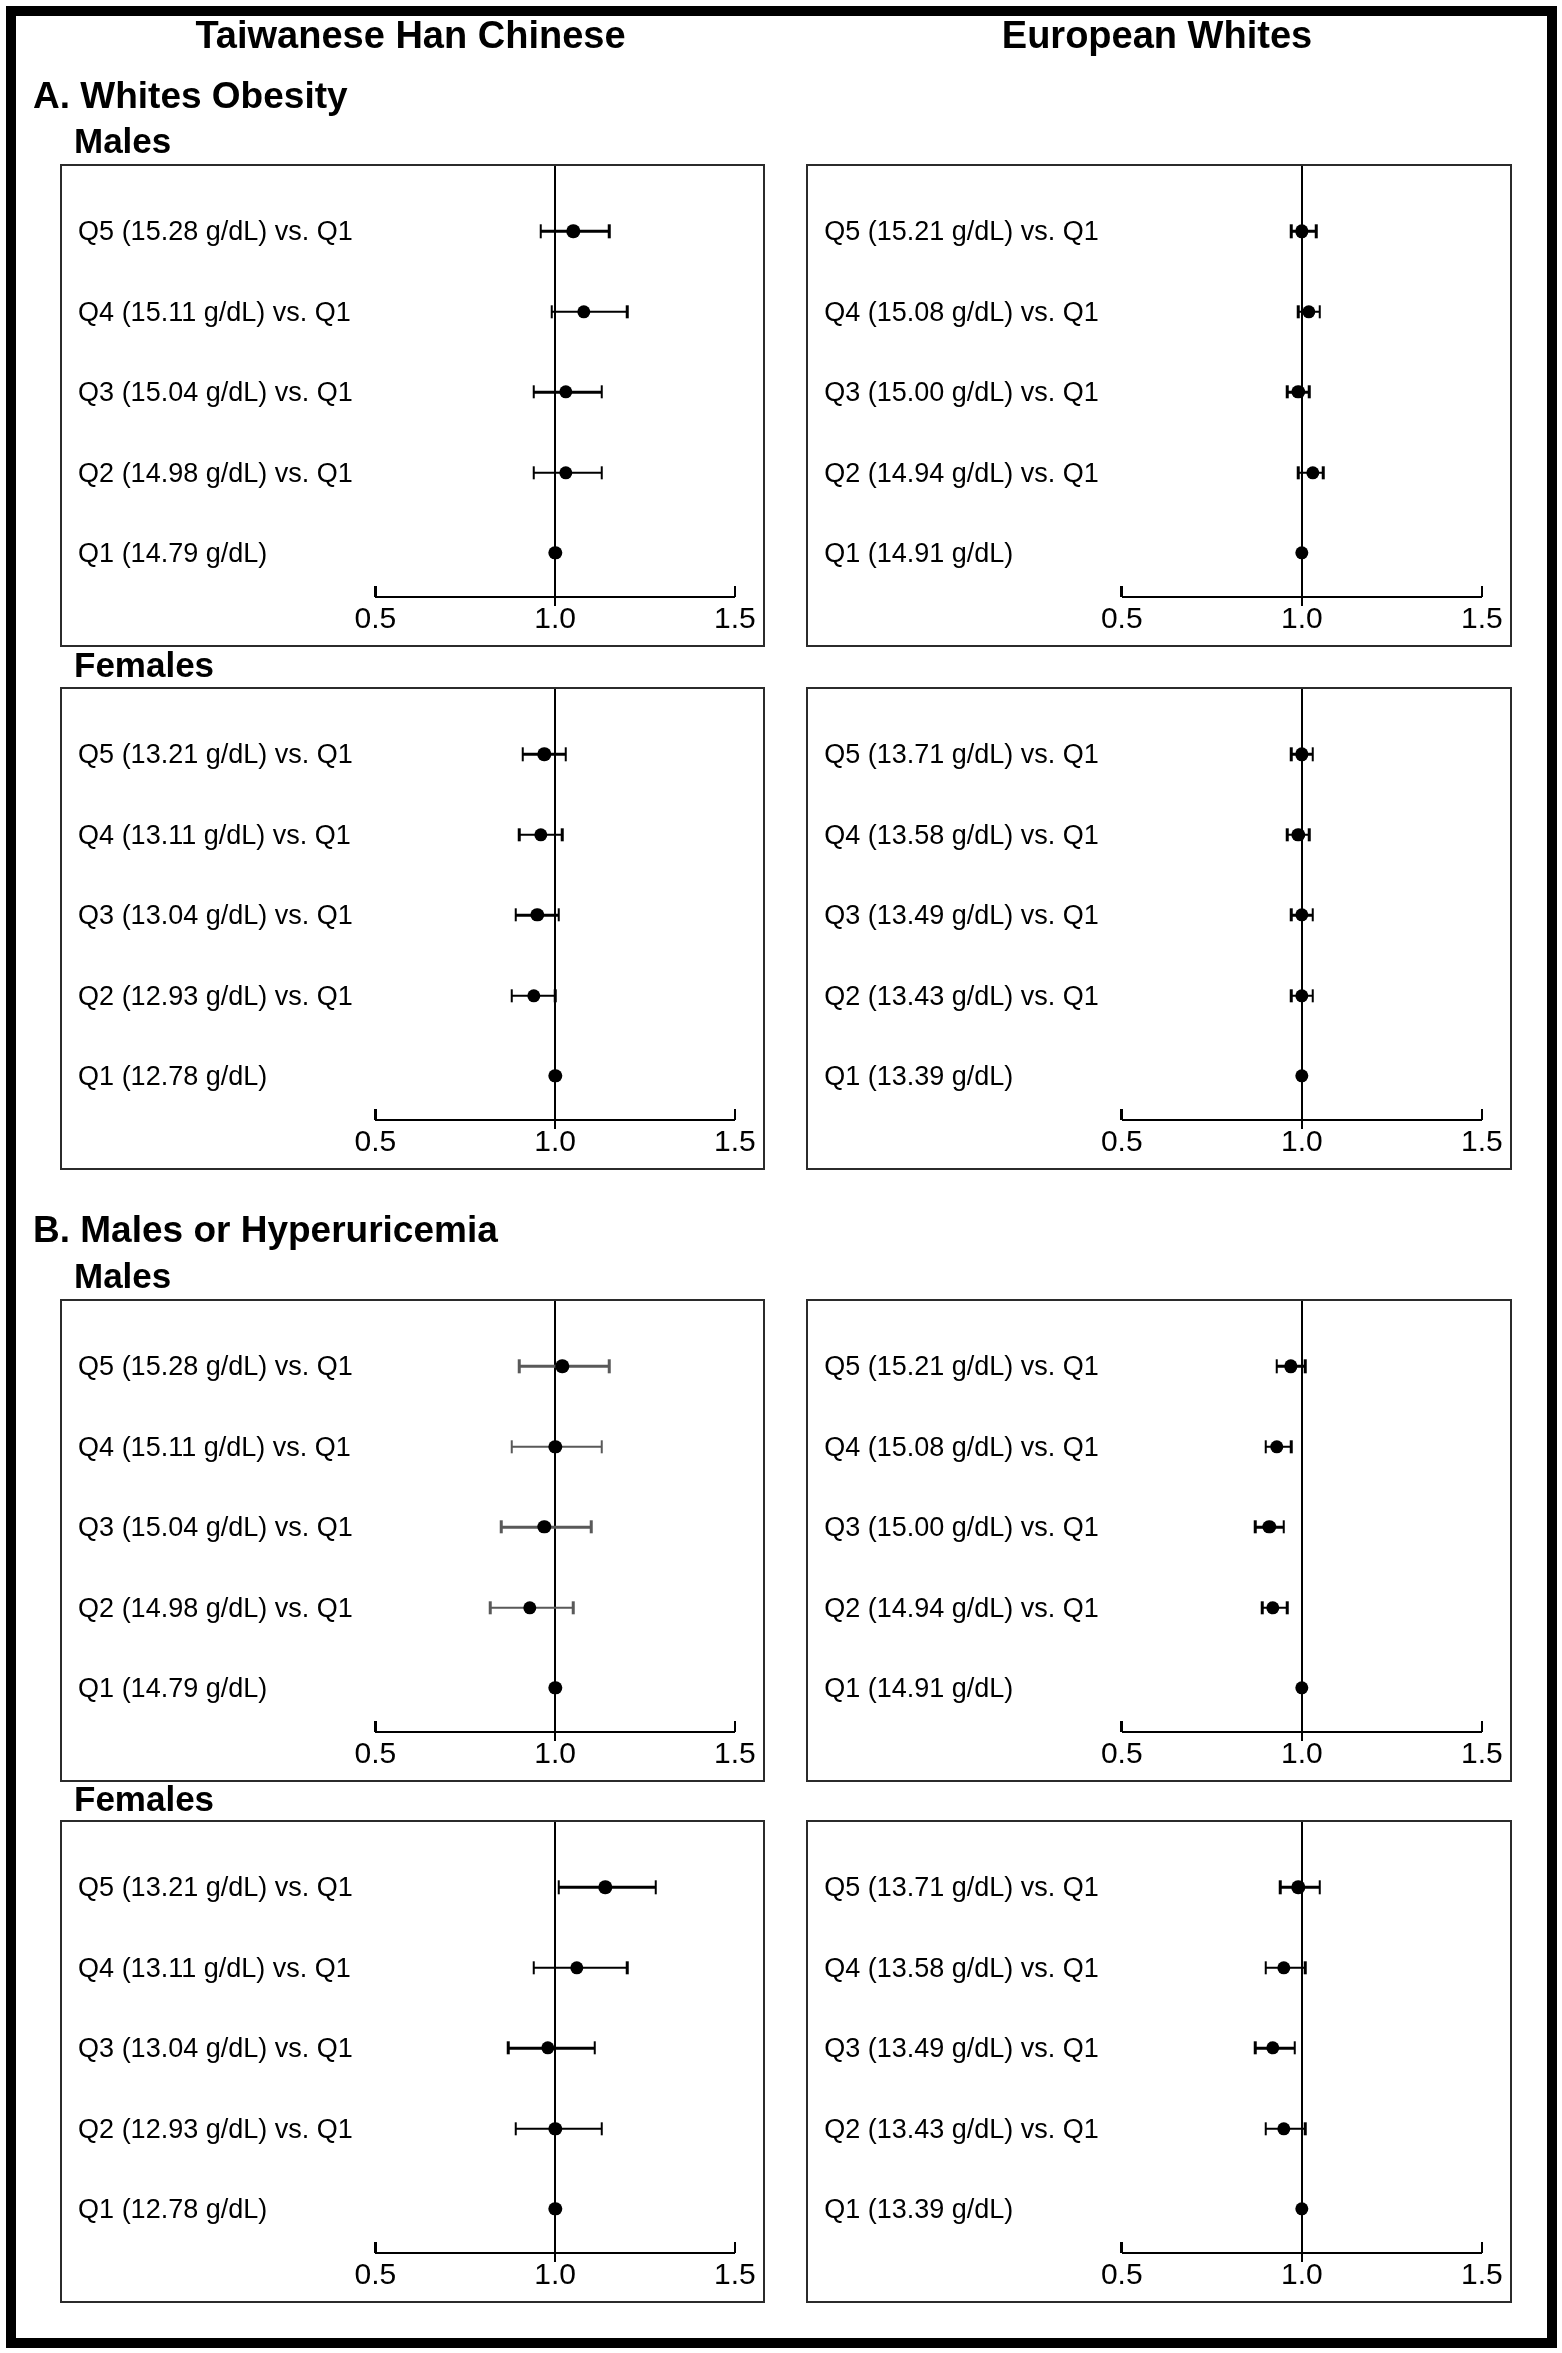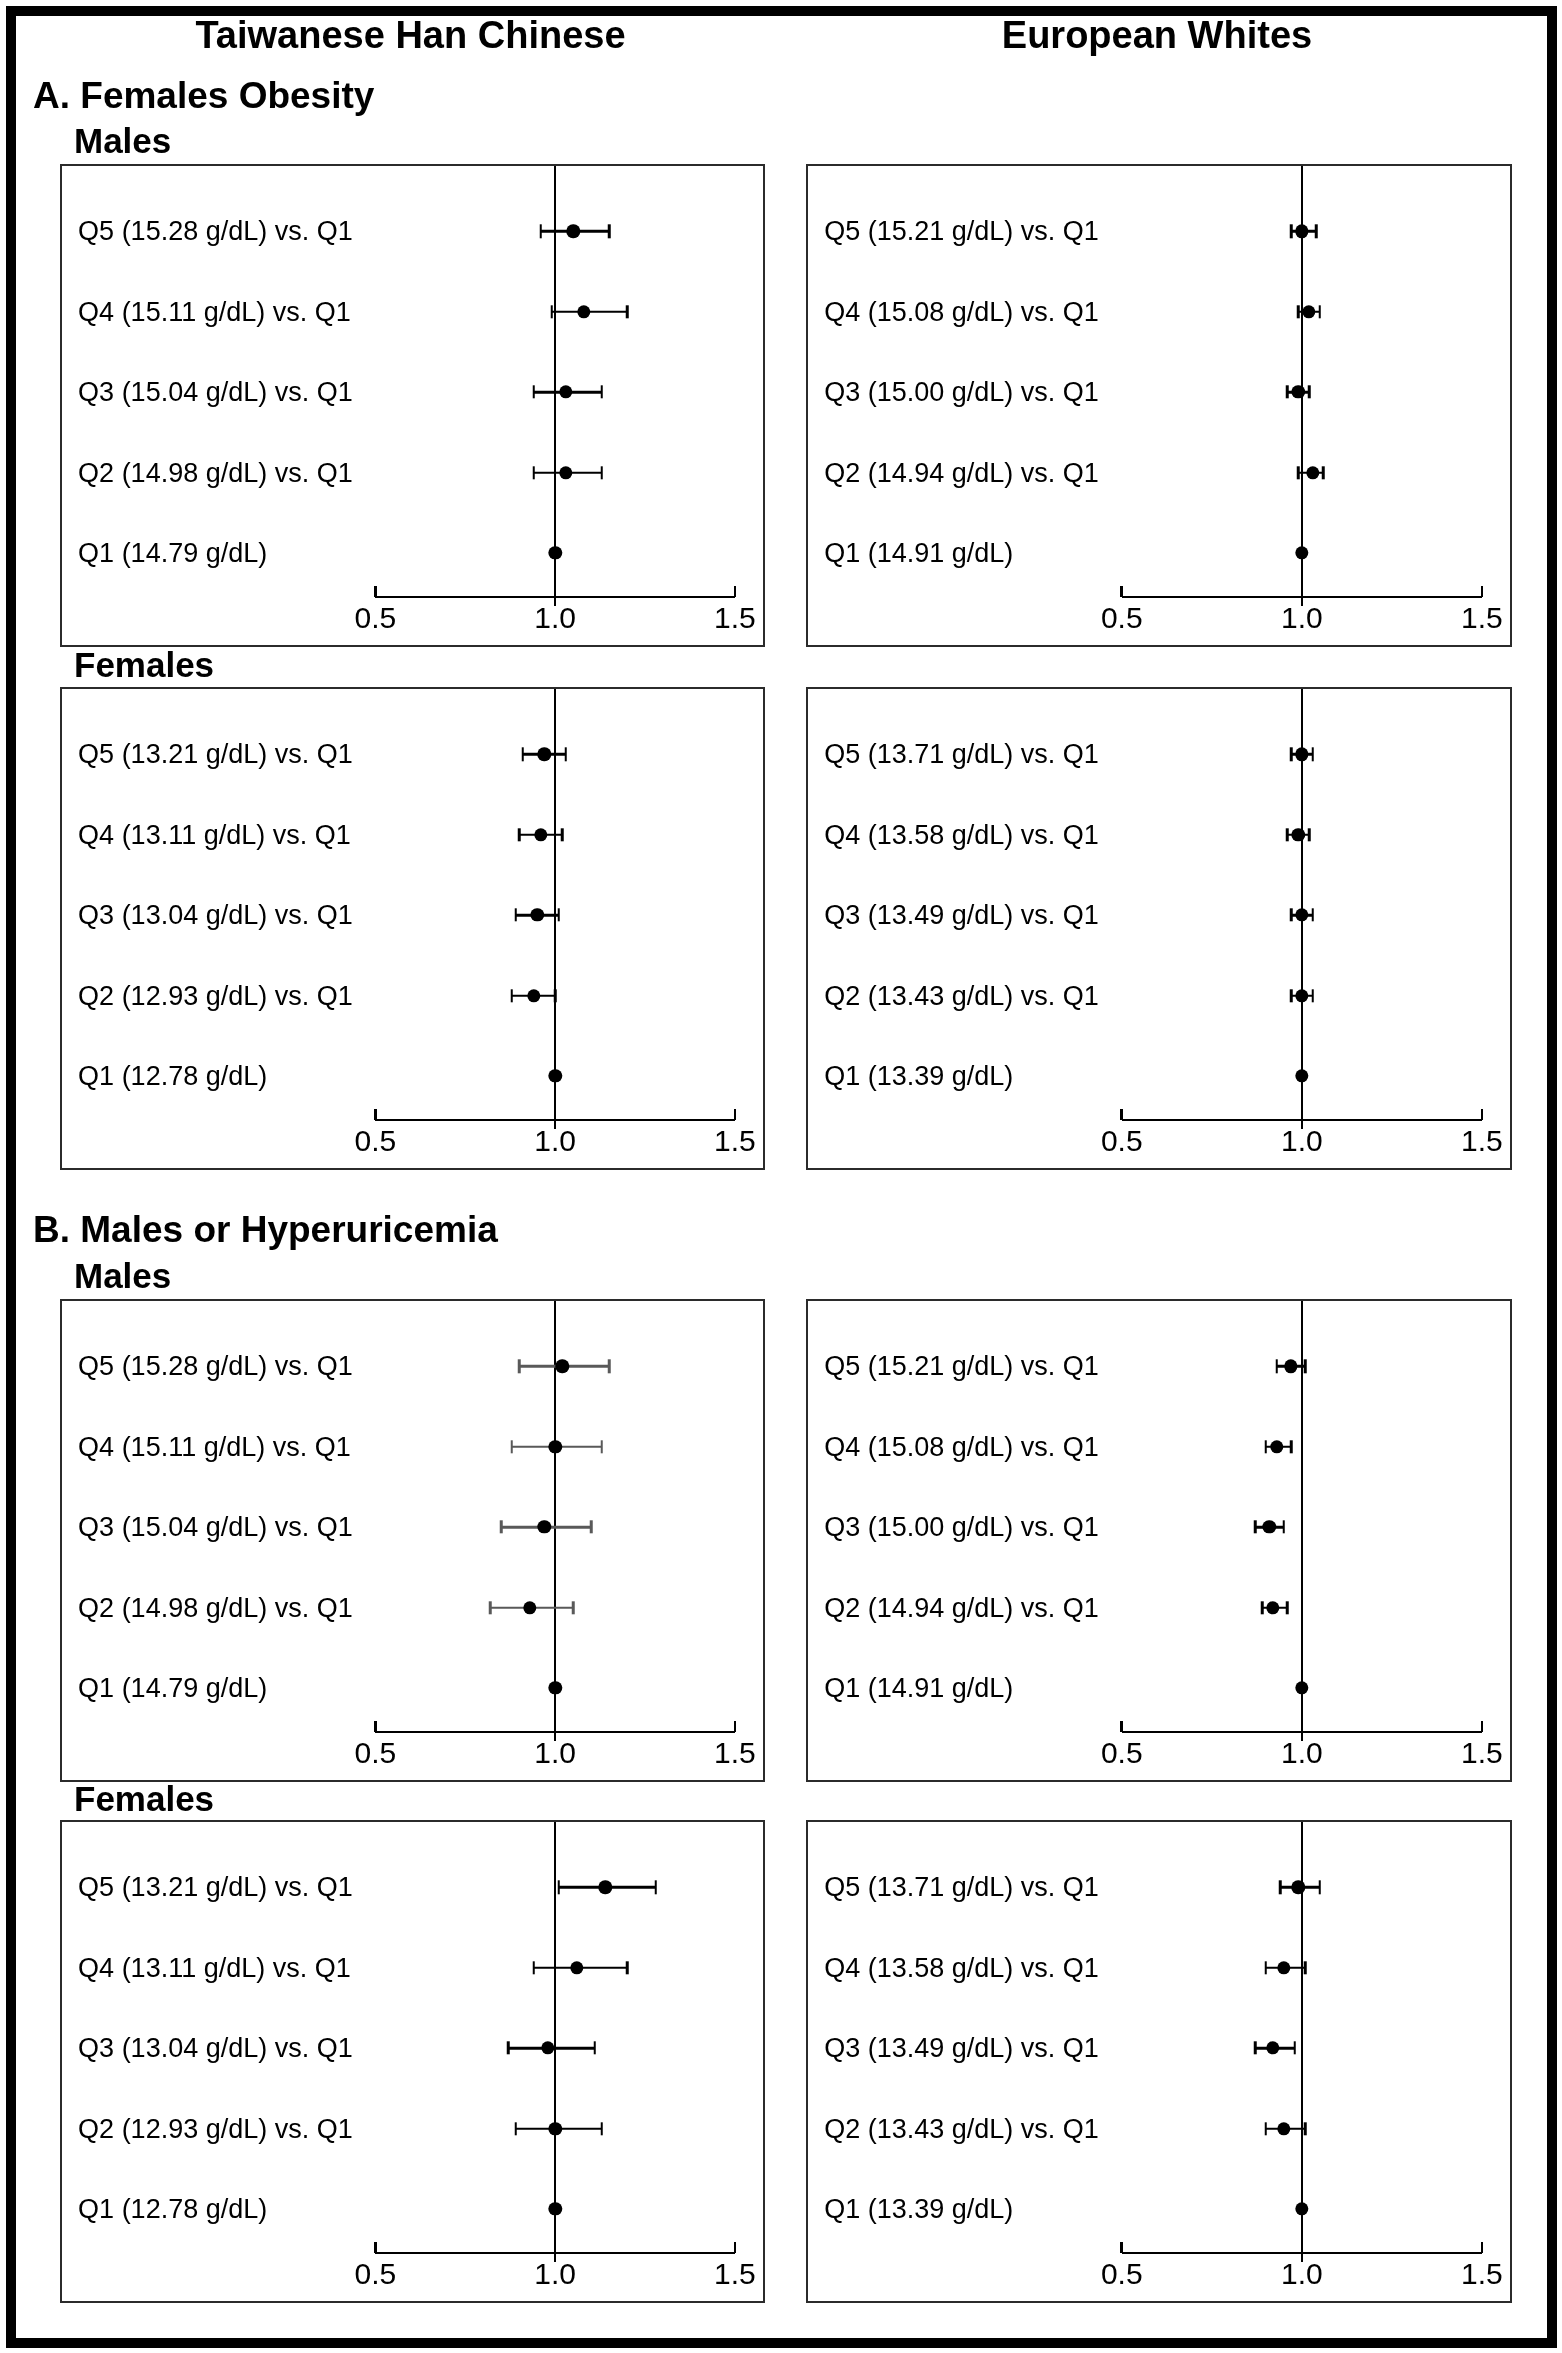--- a/index.html
+++ b/index.html
@@ -24,21 +24,21 @@
 </style>
 </head>
 <body>
 
 <div class="page">
   <div class="frame"></div>
 
   <div class="col-header" style="left:60px;width:701px;">Taiwanese Han Chinese</div>
   <div class="col-header" style="left:806px;width:702px;">European Whites</div>
 
-  <div class="section-title" style="left:33px;top:75px;">A. Females Obesity</div>
+  <div class="section-title" style="left:33px;top:75px;">A. Whites Obesity</div>
   <div class="group-title" style="left:74px;top:121px;">Males</div>
 
   <div class="panel" style="left:60px;top:164px;width:701px;height:479px;">
       <div class="refline" style="left: calc(70.35% - 1.3px);"></div>
       <div class="axisline" style="left: 44.7%; width: 51.3%;"></div>
       <div class="axiscap" style="left: calc(44.7% - 1.3px); top: calc(89.7% - 9.5px);"></div>
       <div class="axiscap" style="left: calc(96% - 1.3px); top: calc(89.7% - 9.5px);"></div>
       <div class="ticklabel" style="left: 44.7%;">0.5</div>
       <div class="ticklabel" style="left: 70.35%;">1.0</div>
       <div class="ticklabel" style="left: 96%;">1.5</div>

